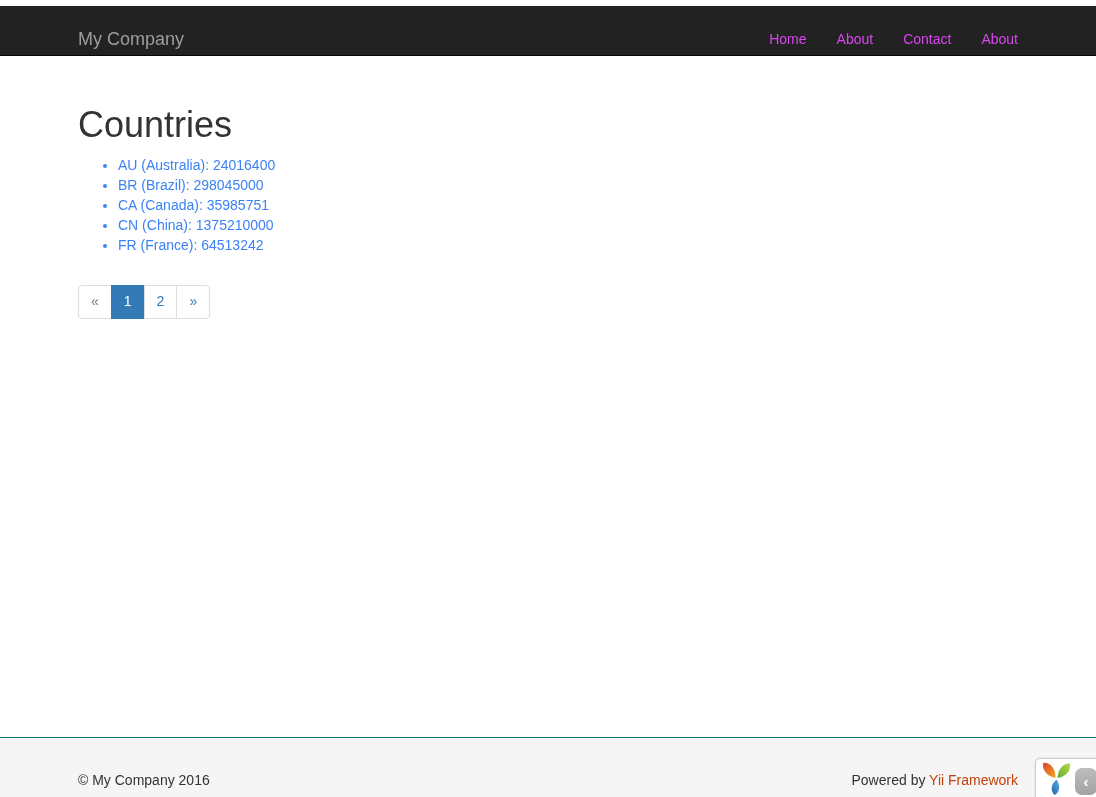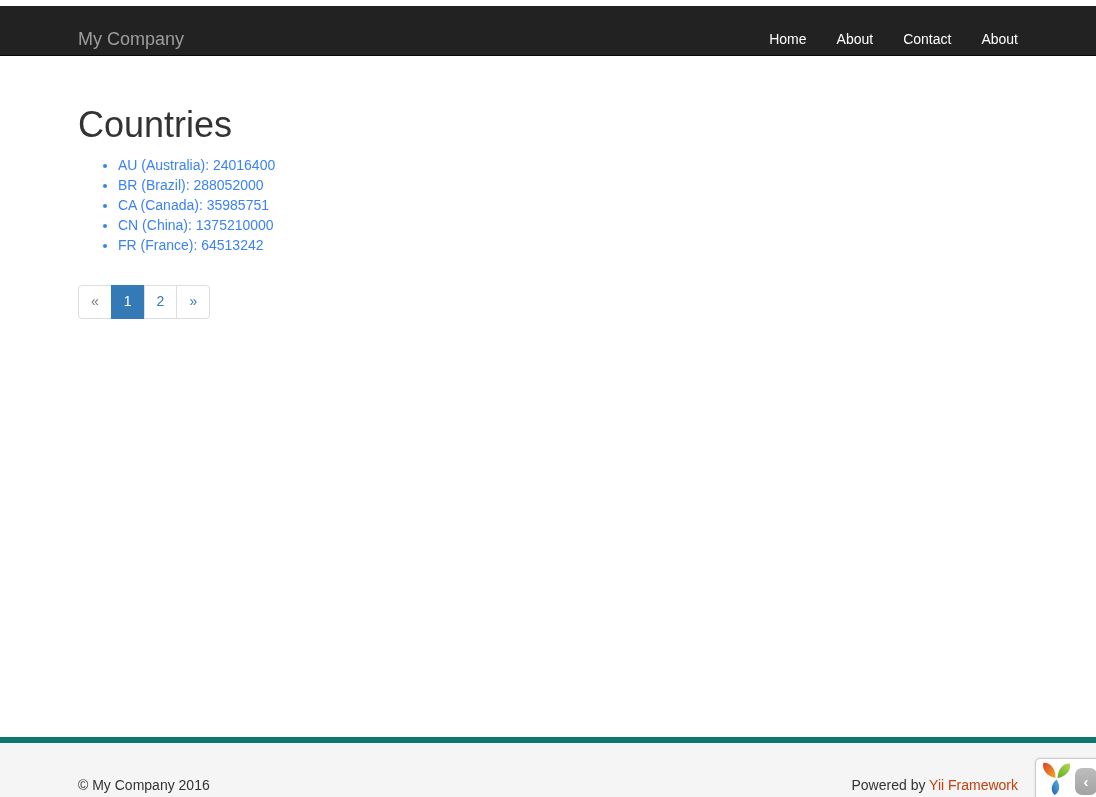--- a/index.html
+++ b/index.html
@@ -38,21 +38,21 @@
   }
   .navbar-nav {
     margin: 0 -15px 0 auto;
     padding: 0;
     list-style: none;
     display: flex;
   }
   .navbar-nav li a {
     display: block;
     padding: 15px;
-    color: #ffffff;
+    color: #d946ef;
     font-size: 14px;
     line-height: 20px;
     text-decoration: none;
     cursor: pointer;
   }
 
   
   .page-title {
     font-size: 36px;
     font-weight: 400;
@@ -109,21 +109,21 @@
     cursor: not-allowed;
   }
 
   
   .footer {
     position: absolute;
     left: 0; right: 0;
     top: 737px;
     height: 60px;
     background-color: #f5f5f5;
-    border-top: 6px solid #0f766e;
+    border-top: 1px solid #0f766e;
     padding-top: 19px;
   }
   .footer .container { display: flex; }
   .footer p { margin: 0; color: #333333; }
   .footer .pull-left { margin-right: auto; }
   .footer a {
     color: #c2410c;
     text-decoration: none;
     cursor: pointer;
     text-align: center;
@@ -188,21 +188,21 @@
     </ul>
   </div>
 </nav>
 
 <div class="wrap">
   <div class="container">
     <h1 class="page-title">Countries</h1>
 
     <ul class="country-list">
       <li>AU (Australia): 24016400</li>
-      <li>BR (Brazil): 288052000</li>
+      <li>BR (Brazil): 298045000</li>
       <li>CA (Canada): 35985751</li>
       <li>CN (China): 1375210000</li>
       <li>FR (France): 64513242</li>
     </ul>
 
     <ul class="pagination">
       <li class="disabled">
         <a>«</a>
       </li>
       <li class="active">

